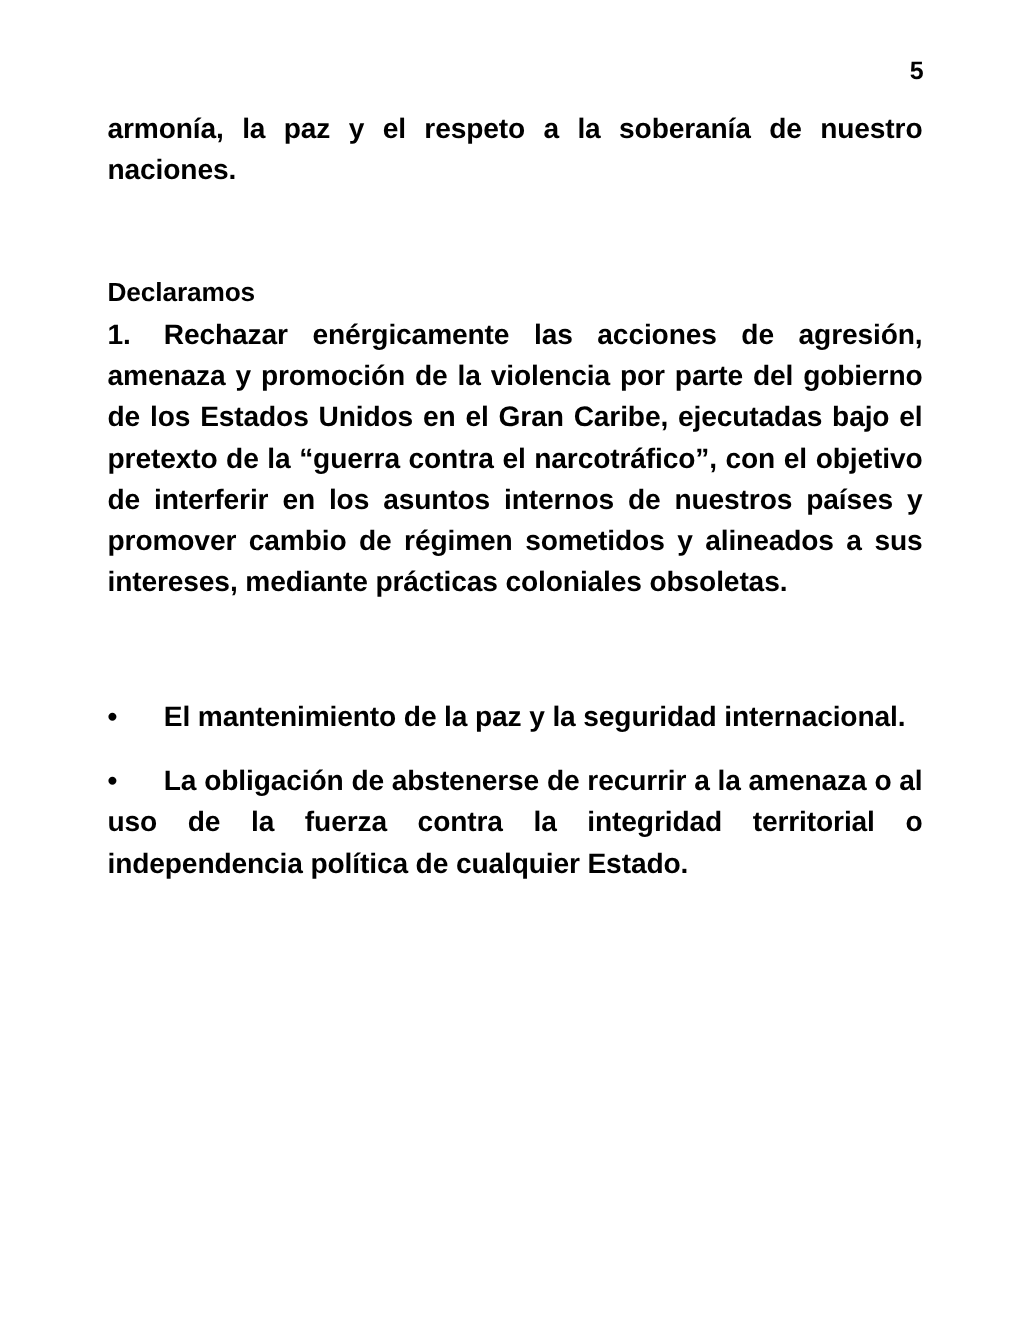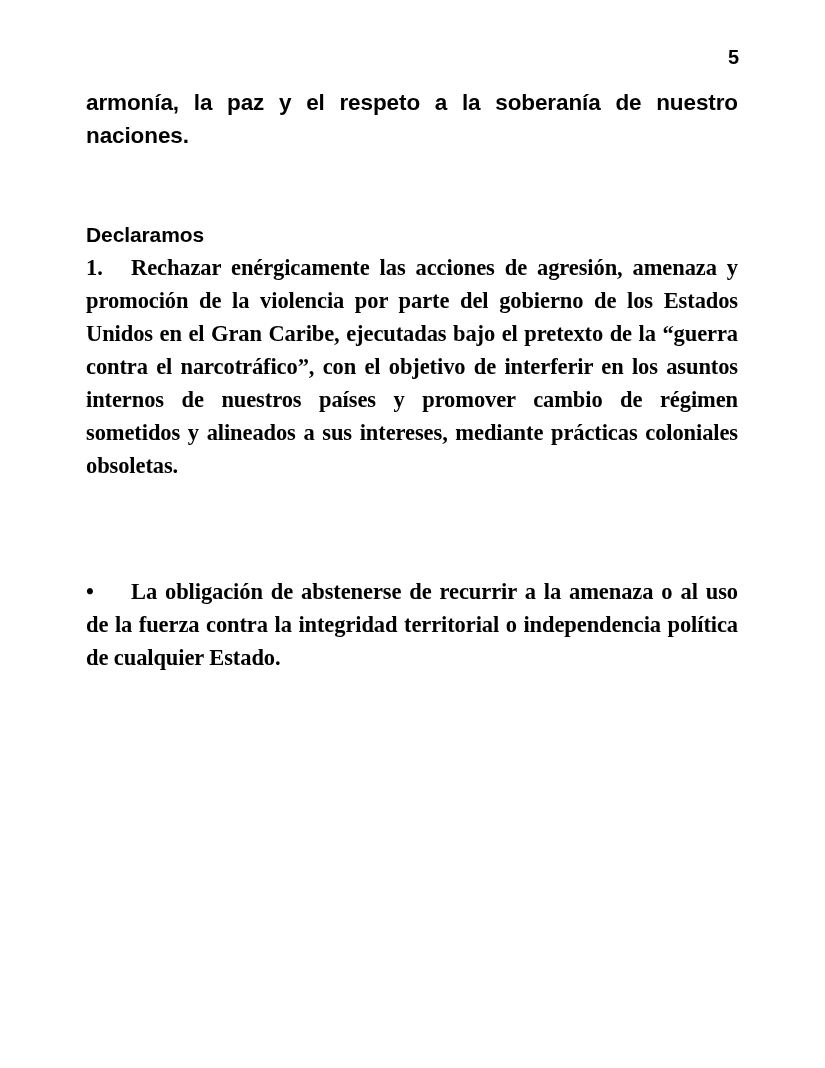--- a/index.html
+++ b/index.html
@@ -68,21 +68,20 @@
     font-weight: bold;
   }
   .num-label {
     display: inline-block;
     width: 45px;
     font-size: 22.5px;
     font-weight: bold;
   }
   .hang {
     text-indent: 0;
-    font-family: Liberation Serif, serif;
   }
 </style>
 </head>
 <body>
 
 <div class="page">
 
   <div class="page-number">5</div>
 
   <div class="content">
@@ -93,20 +92,21 @@
 
     <div class="heading-center">Declaramos</div>
 
     <p class="justify-last hang"><span class="num-label">1.</span><span>Rechazar enérgicamente las acciones de agresión, amenaza y promoción de la violencia por parte del gobierno de los Estados Unidos en el Gran Caribe, ejecutadas bajo el pretexto de la “guerra contra el narcotráfico”, con el objetivo de interferir en los asuntos internos de nuestros países y promover cambio de régimen sometidos y alineados a sus intereses, mediante prácticas coloniales obsoletas.</span></p>
 
     <div class="spacer-2"></div>
 
 
     <div class="spacer-half"></div>
 
+    <p class="justify-last hang"><span class="bullet-glyph">•</span><span>El mantenimiento de la paz y la seguridad internacional.</span></p>
 
     <div class="spacer-half"></div>
 
 
     <div class="spacer-half"></div>
 
     <p class="justify-last hang"><span class="bullet-glyph">•</span><span>La obligación de abstenerse de recurrir a la amenaza o al uso de la fuerza contra la integridad territorial o independencia política de cualquier Estado.</span></p>
 
   </div>
 </div>

